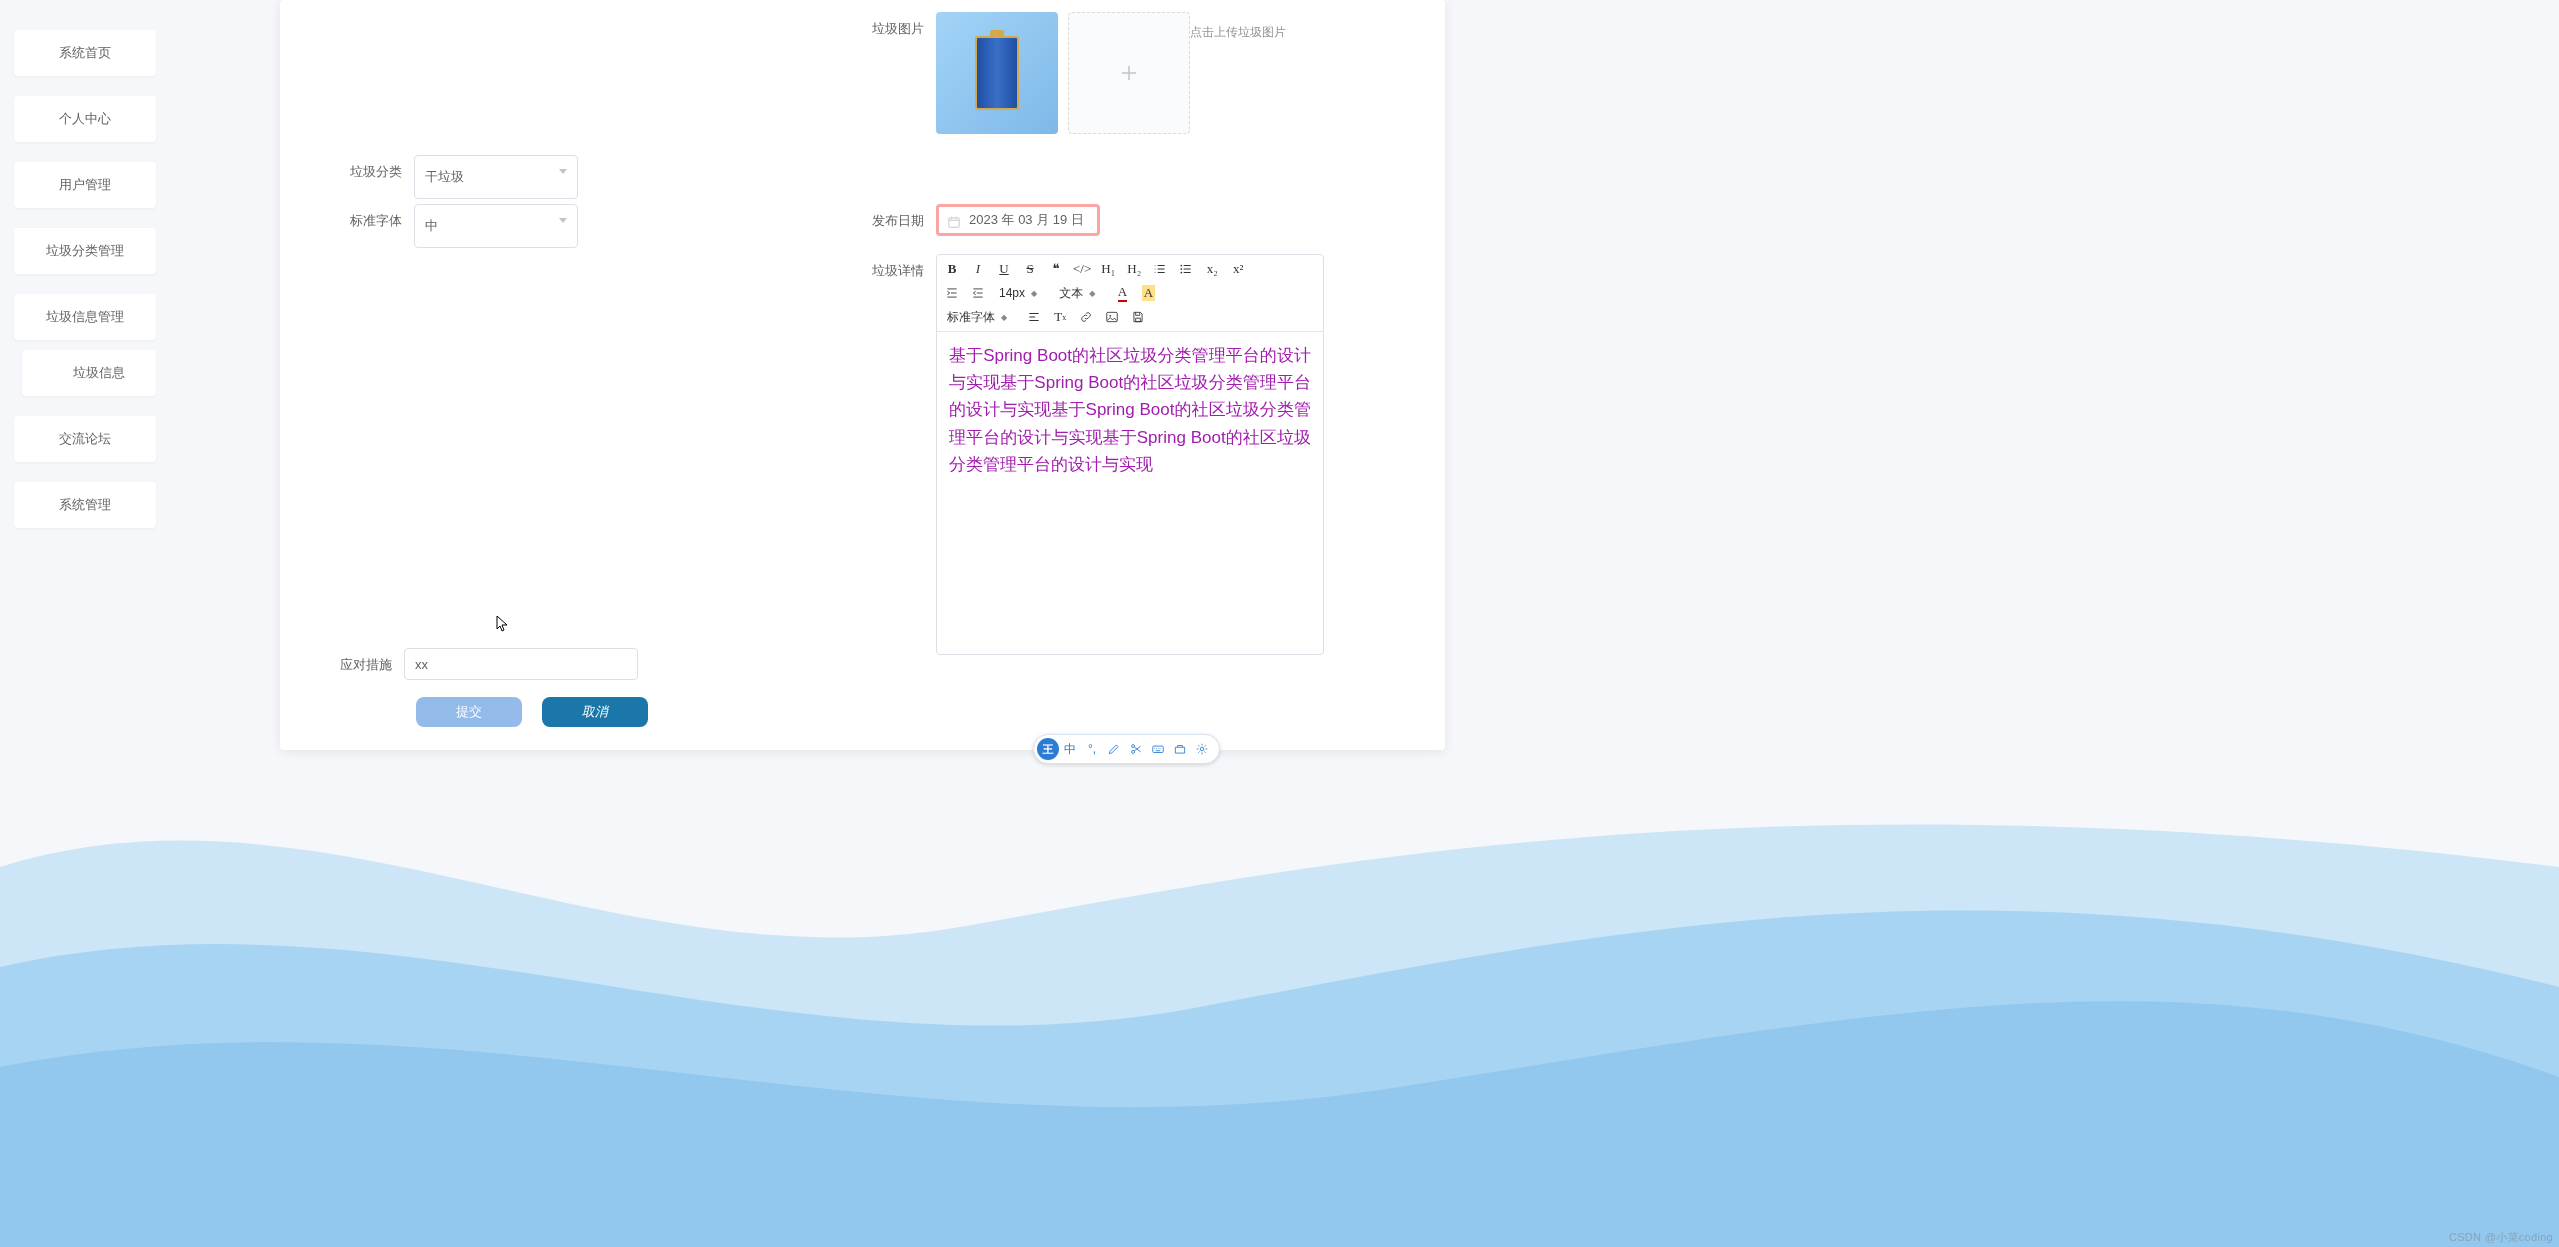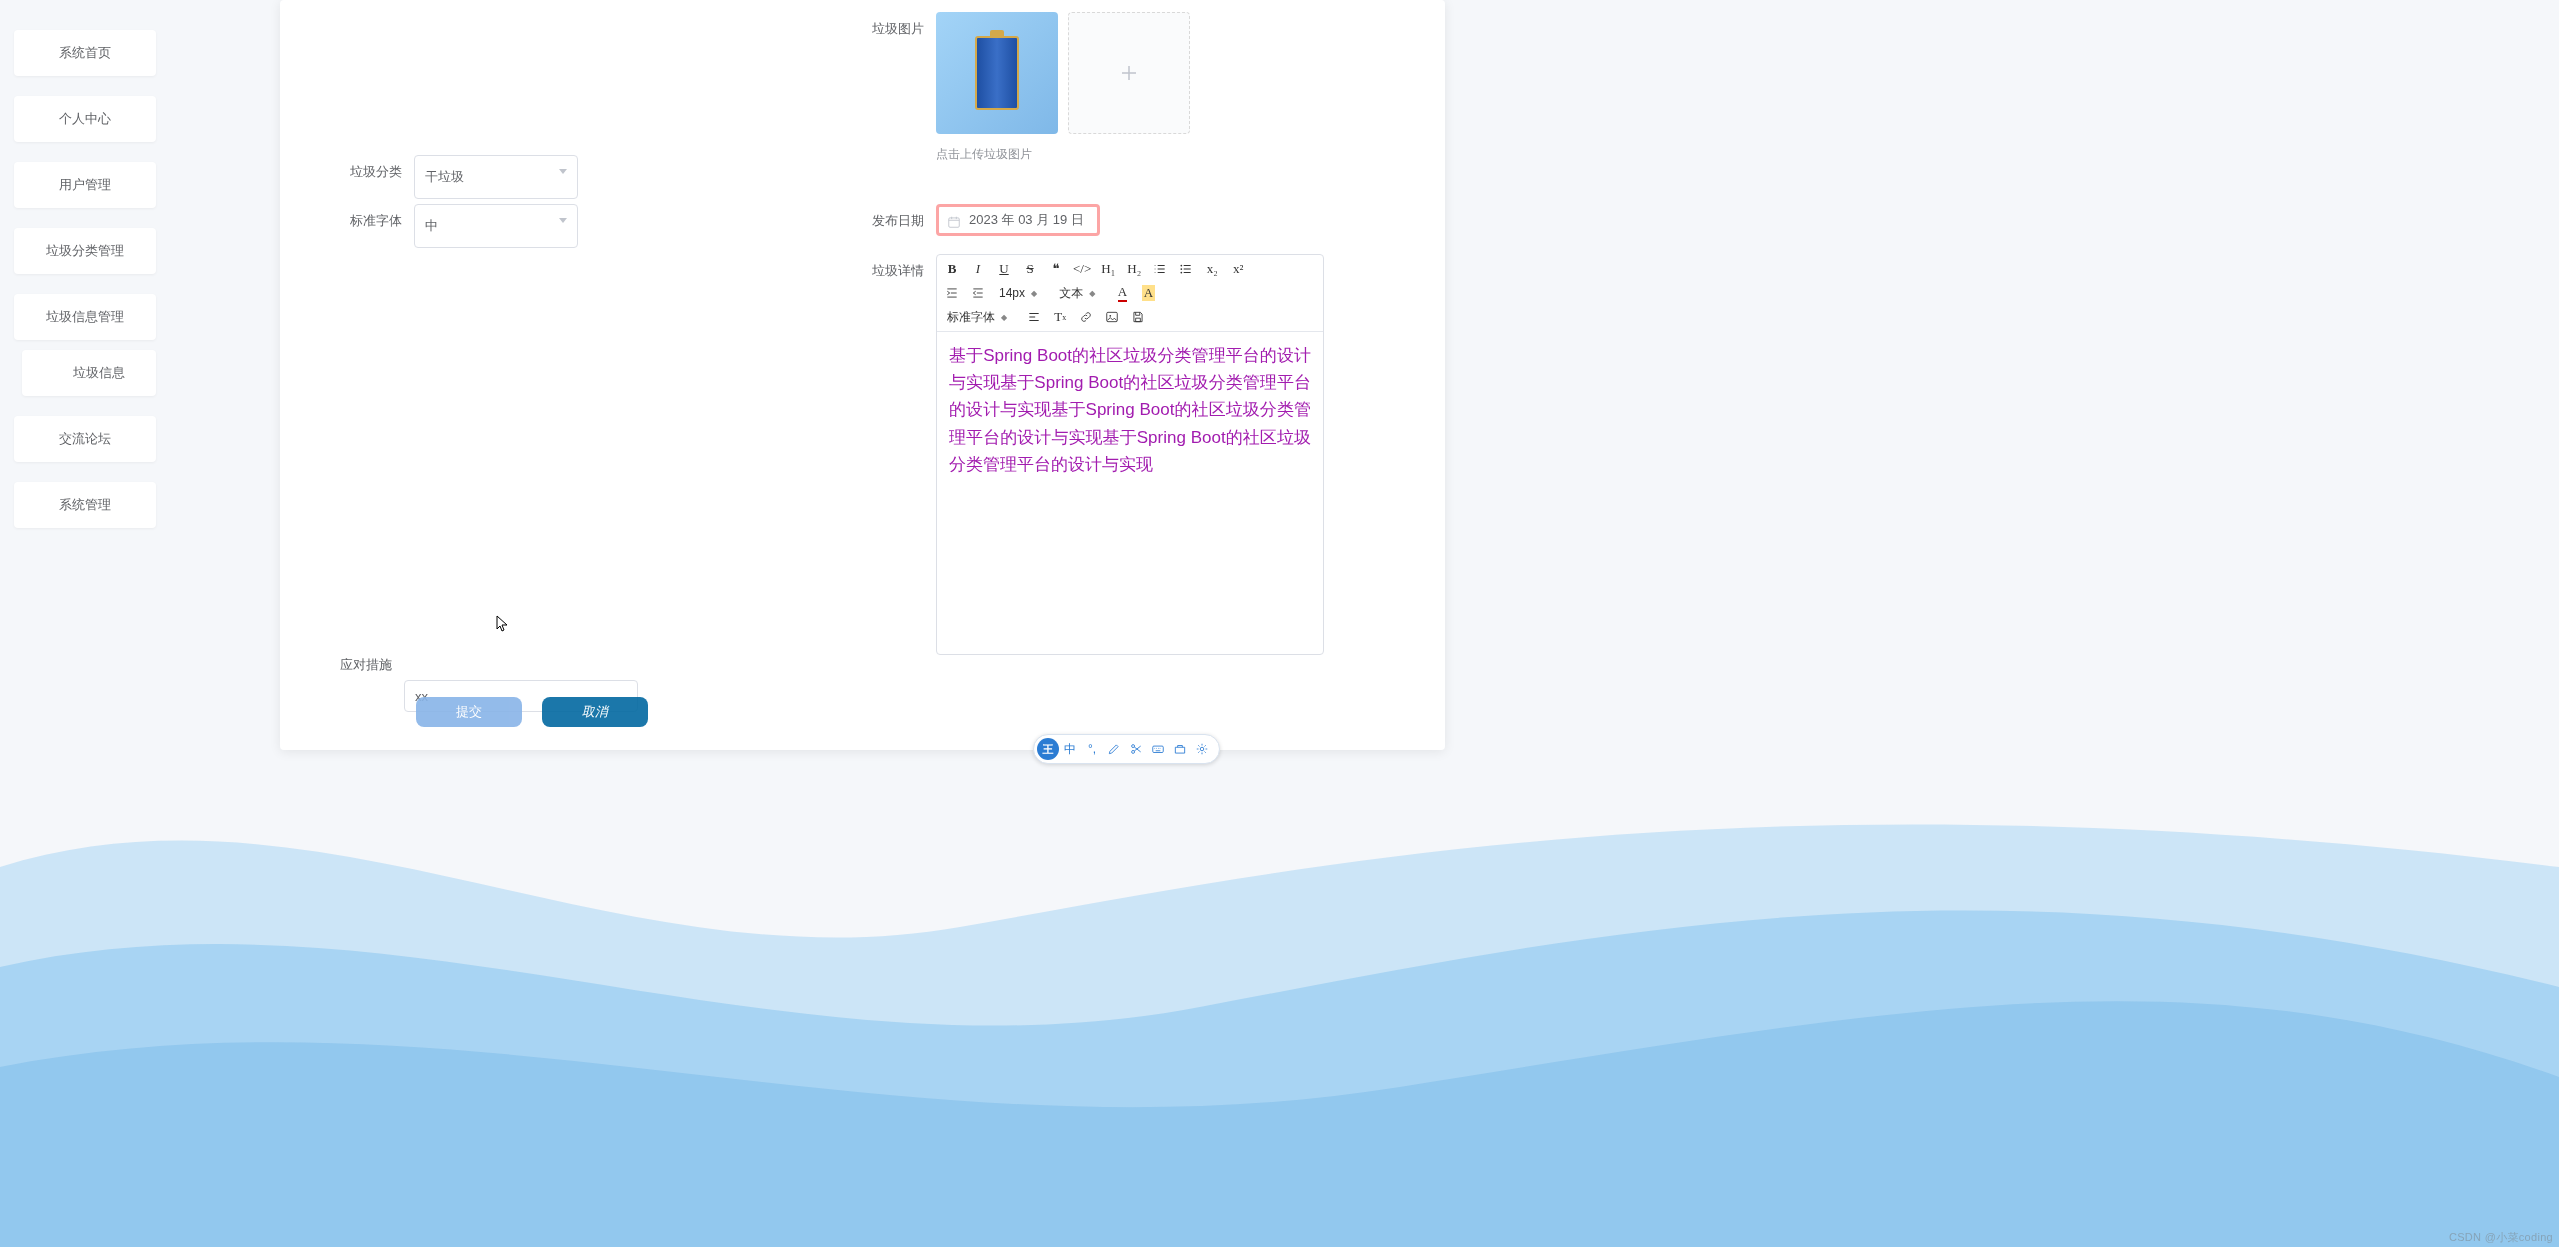--- a/index.html
+++ b/index.html
@@ -91,21 +91,20 @@
     }
     .text-input {
       width: 234px;
       height: 32px;
       border: 1px solid #dcdfe6;
       border-radius: 4px;
       padding: 0 10px;
       font-size: 13px;
       color: #606266;
       outline: none;
-      margin-top: 32px;
     }
 
     .img-preview {
       width: 122px;
       height: 122px;
       border-radius: 4px;
       background: linear-gradient(135deg, #a3d4f7 0%, #7fb8e8 100%);
       display: flex;
       align-items: center;
       justify-content: center;
@@ -262,21 +261,21 @@
   <div class="sidebar-item">垃圾信息管理</div>
   <div class="sidebar-sub">垃圾信息</div>
   <div class="sidebar-item">交流论坛</div>
   <div class="sidebar-item">系统管理</div>
 </div>
 
 <div class="main-panel">
 
   <div class="form-row" style="left:566px; top:12px;">
     <div class="form-label">垃圾图片</div>
-    <div style="display:flex; flex-direction:column;">
+    <div style="display:flex; flex-direction:row;text-align:right;">
       <div style="display:flex; gap:10px;">
         <div class="img-preview">
           <div class="battery"></div>
         </div>
         <div class="upload-box">
           <svg viewBox="0 0 24 24">
               <path d="M12 5v14M5 12h14" stroke="#c0c4cc" stroke-width="1.5" fill="none"></path>
             </svg>
         </div>
       </div>

